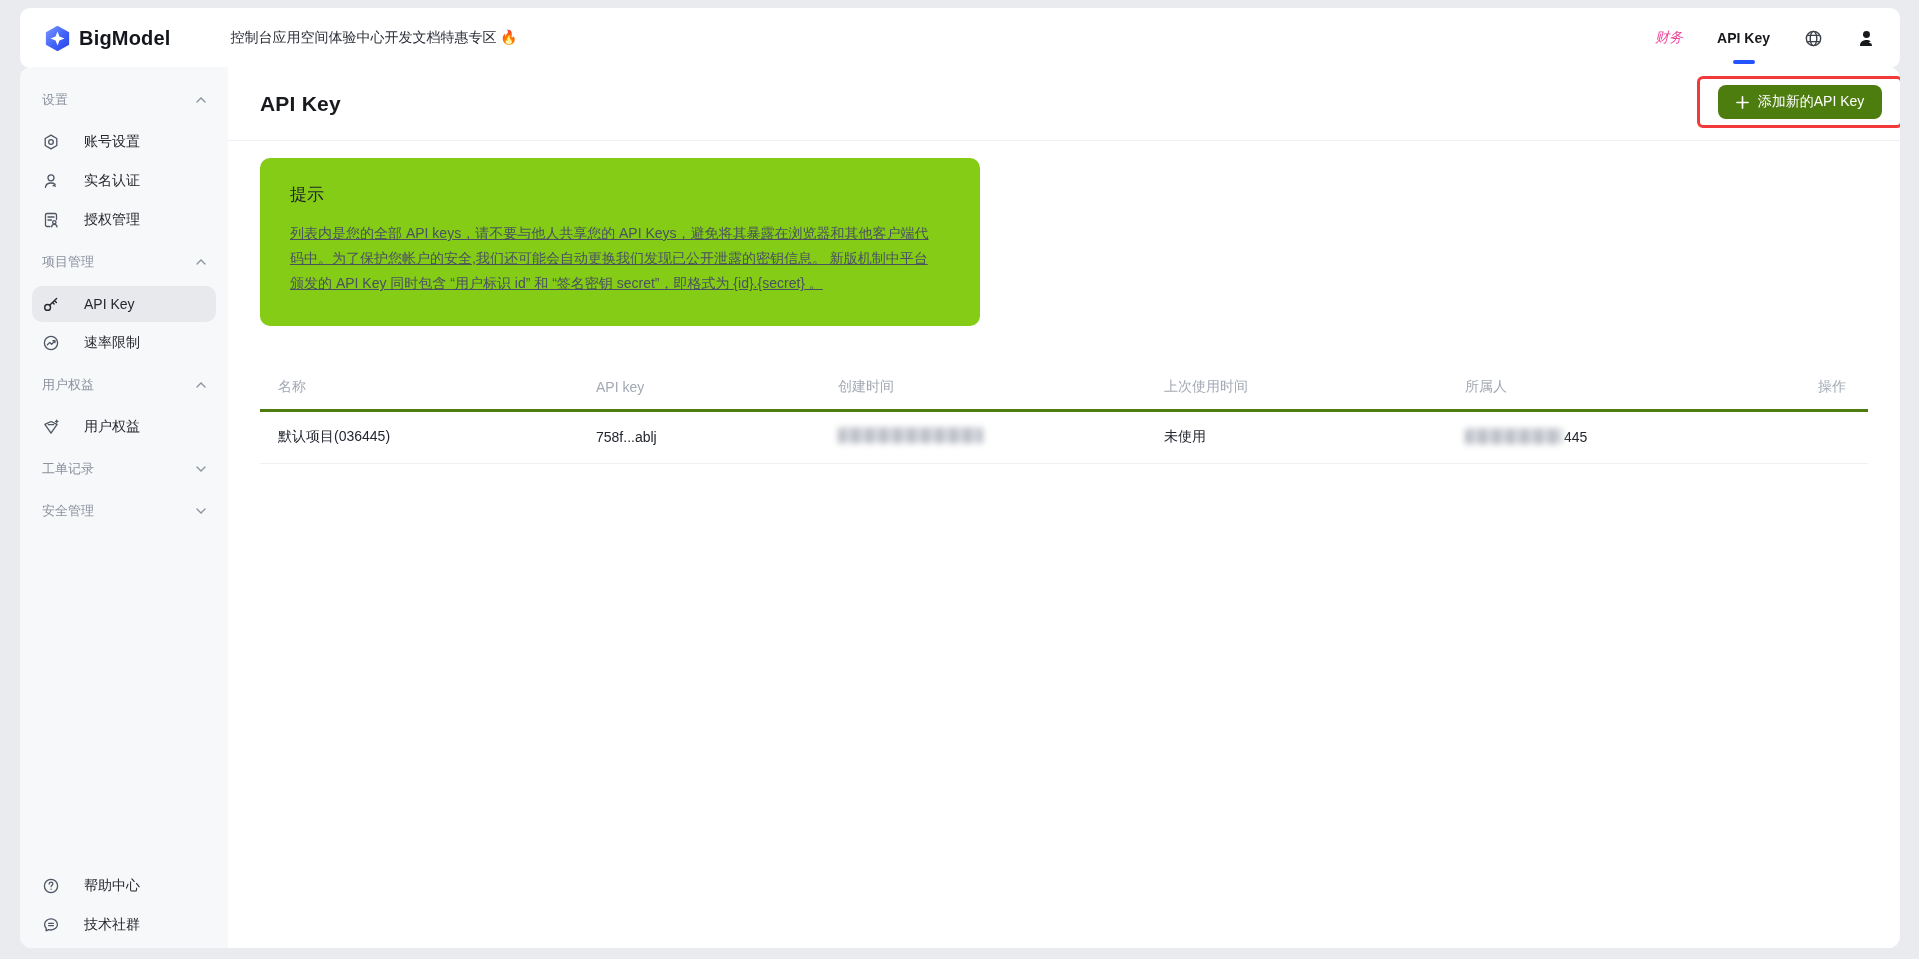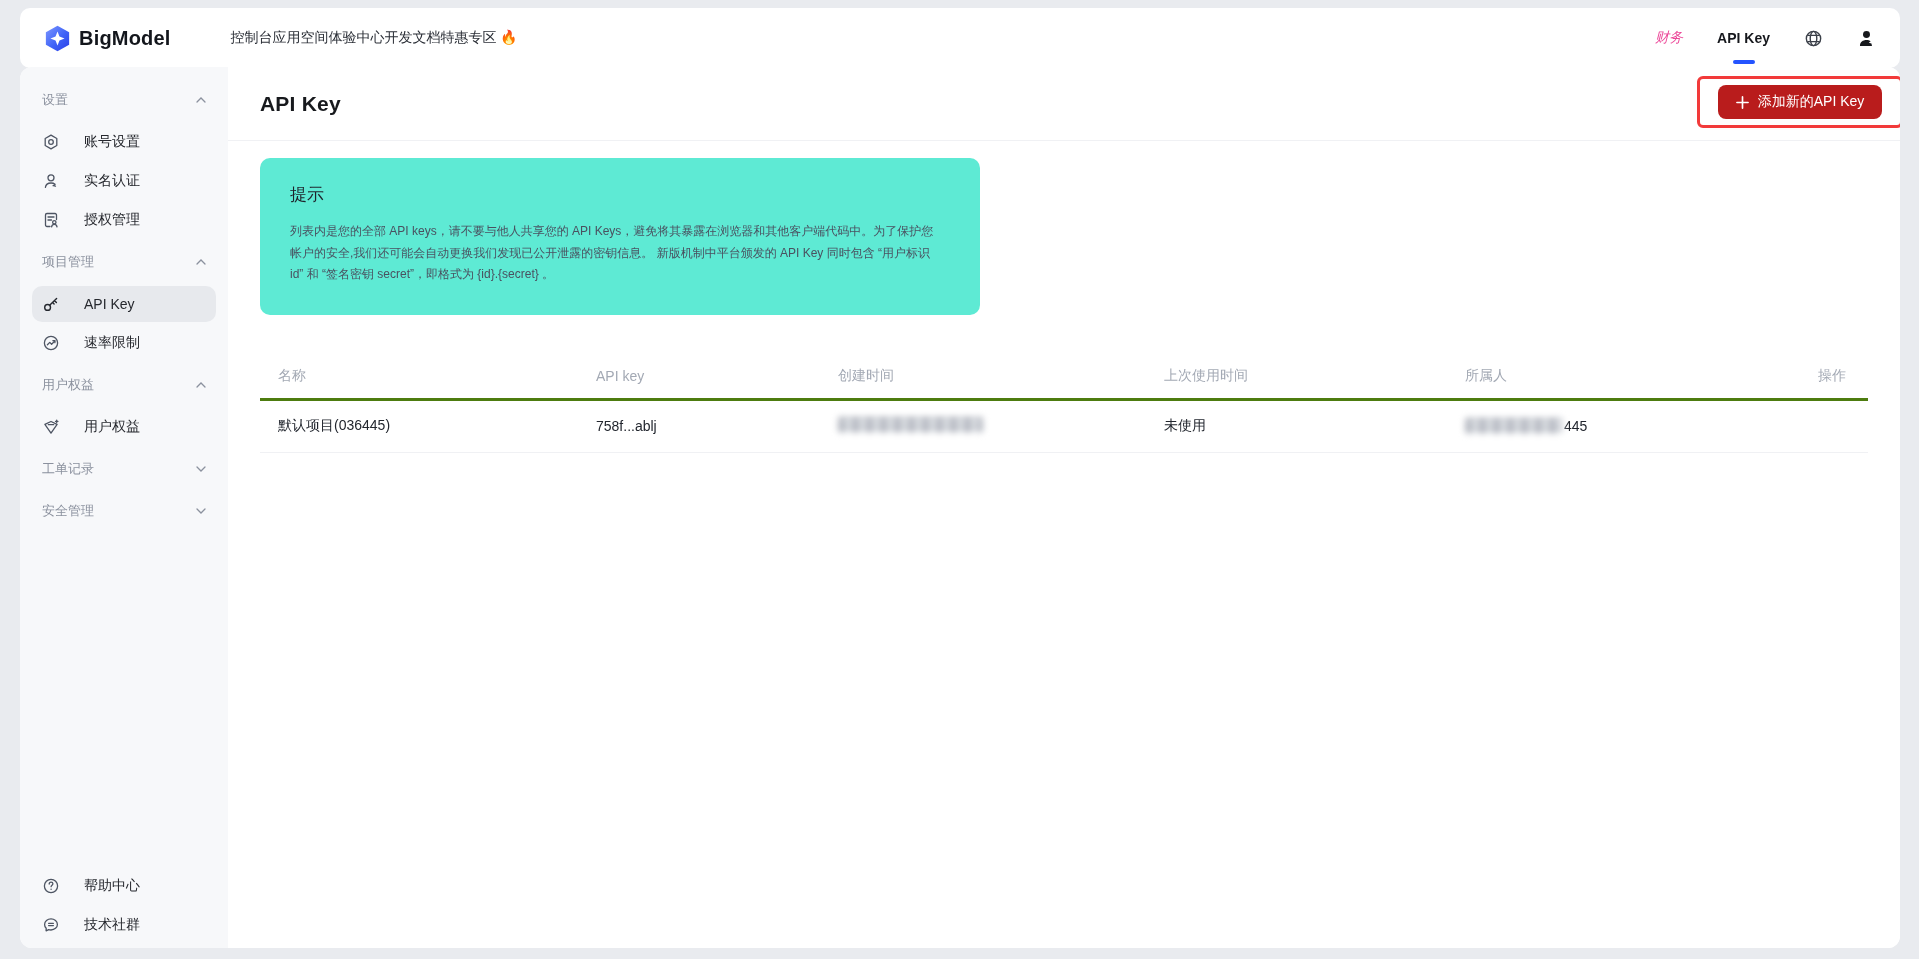--- a/index.html
+++ b/index.html
@@ -64,32 +64,32 @@
     height:74px; border-bottom:1px solid #f0f1f4;
     display:flex; align-items:center; padding:0 32px; position:relative;
   }
   .page-title { font-size:21px; font-weight:700; color:#17191d; letter-spacing:.2px; }
   .annotation-box {
     position:absolute; top:9px; right:-3px; width:206px; height:52px;
     border:3px solid #f23a3a; border-radius:6px;
     display:flex; align-items:center; justify-content:center;
   }
   .add-btn {
-    background:#b91c1c; color:#fff; border:none; height:34px; padding:0 18px;
+    background:#4d7c0f; color:#fff; border:none; height:34px; padding:0 18px;
     border-radius:8px; font-size:14px; display:flex; align-items:center; gap:9px;
     cursor:pointer; font-family:inherit;
   }
 
   .main-body { padding:17px 32px 0; }
   .tip-box {
-    width:720px; background:#5eead4; border-radius:10px;
+    width:720px; background:#84cc16; border-radius:10px;
     padding:25px 30px 29px;
   }
   .tip-title { font-size:17px; color:#1f232b; margin-bottom:15px; }
-  .tip-text { font-size:12px; color:#4a5160; line-height:1.8; width:650px; }
+  .tip-text { font-size:14px; color:#4a5160; line-height:1.8; width:650px;text-decoration:underline; }
 
   .table { margin-top:40px; }
   .thead, .trow {
     display:grid;
     grid-template-columns:336px 242px 326px 301px 1fr 122px;
     align-items:center;
   }
   .thead { height:46px; font-size:14px; color:#a3a9b4; border-bottom:3px solid #4d7c0f; }
   .trow { height:52px; font-size:14px; color:#22262e; border-bottom:1px solid #f0f1f4; }
   .c-first { padding-left:18px; }

